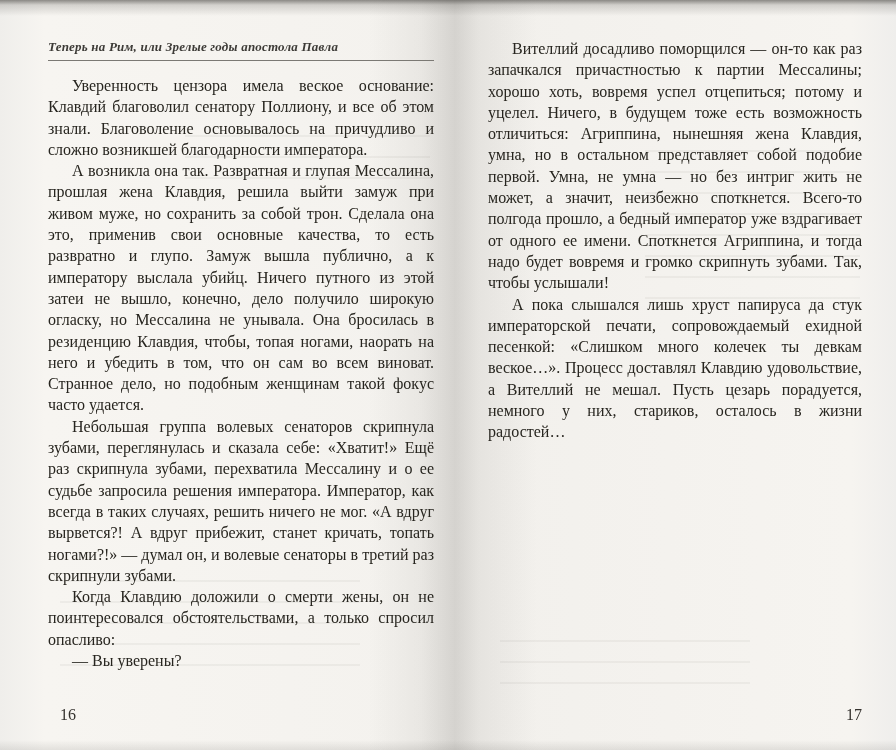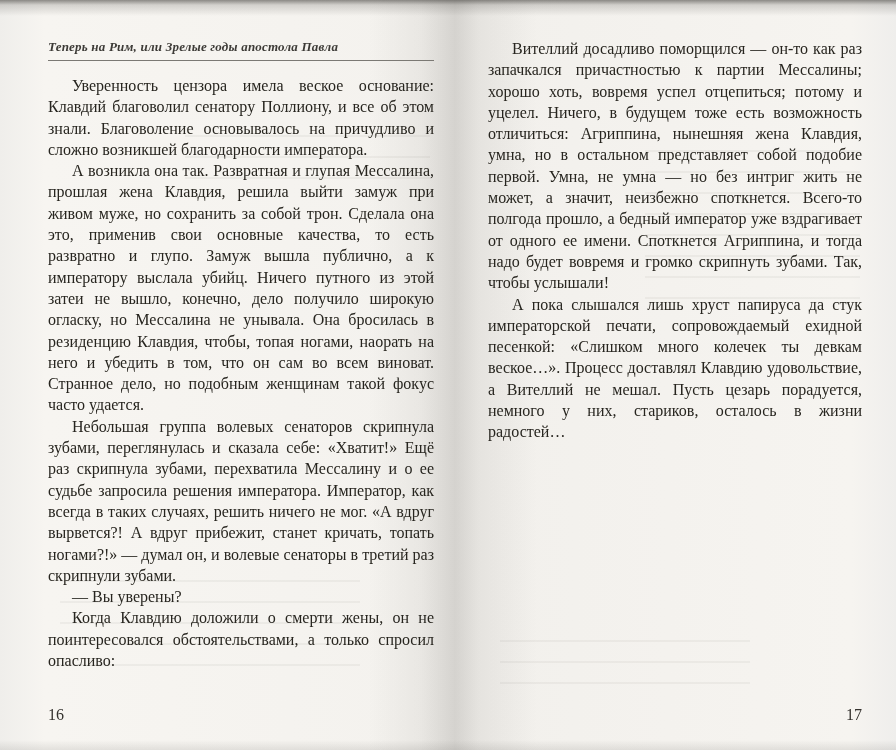--- a/index.html
+++ b/index.html
@@ -68,20 +68,21 @@
   .body-text p {
     margin: 0;
     text-indent: 24px;
   }
 
   .pageno {
     position: absolute;
     bottom: 10px;
     font-size: 16px;
     color: #34322e;
+    margin-left: 12px;
   }
   .page.left  .pageno { left: 0; }
   .page.right .pageno { right: 0; text-align: right; }
 
   
   .ghost {
     position: absolute;
     pointer-events: none;
     opacity: 0.5;
     filter: blur(0.6px);
@@ -106,22 +107,22 @@
 
   <section class="page left">
     <header class="runhead">
       <span class="runhead-text">Теперь на Рим, или Зрелые годы апостола Павла</span>
       <div class="runrule"></div>
     </header>
     <div class="body-text">
       <p>Уверенность цензора имела веское основание: Клавдий благоволил сенатору Поллиону, и все об этом знали. Благоволение основывалось на причудливо и сложно возникшей благодарности императора.</p>
       <p>А возникла она так. Развратная и глупая Мессалина, прошлая жена Клавдия, решила выйти замуж при живом муже, но сохранить за собой трон. Сделала она это, применив свои основные качества, то есть развратно и глупо. Замуж вышла публично, а к императору выслала убийц. Ничего путного из этой затеи не вышло, конечно, дело получило широкую огласку, но Мессалина не унывала. Она бросилась в резиденцию Клавдия, чтобы, топая ногами, наорать на него и убедить в том, что он сам во всем виноват. Странное дело, но подобным женщинам такой фокус часто удается.</p>
       <p>Небольшая группа волевых сенаторов скрипнула зубами, переглянулась и сказала себе: «Хватит!» Ещё раз скрипнула зубами, перехватила Мессалину и о ее судьбе запросила решения императора. Император, как всегда в таких случаях, решить ничего не мог. «А вдруг вырвется?! А вдруг прибежит, станет кричать, топать ногами?!» — думал он, и волевые сенаторы в третий раз скрипнули зубами.</p>
+      <p>Когда Клавдию доложили о смерти жены, он не поинтересовался обстоятельствами, а только спросил опасливо:</p>
       <p>— Вы уверены?</p>
-      <p>Когда Клавдию доложили о смерти жены, он не поинтересовался обстоятельствами, а только спросил опасливо:</p>
     </div>
     <div class="pageno">16</div>
   </section>
 
   <section class="page right">
     <div class="body-text">
       <p>Вителлий досадливо поморщился — он-то как раз запачкался причастностью к партии Мессалины; хорошо хоть, вовремя успел отцепиться; потому и уцелел. Ничего, в будущем тоже есть возможность отличиться: Агриппина, нынешняя жена Клавдия, умна, но в остальном представляет собой подобие первой. Умна, не умна — но без интриг жить не может, а значит, неизбежно споткнется. Всего-то полгода прошло, а бедный император уже вздрагивает от одного ее имени. Споткнется Агриппина, и тогда надо будет вовремя и громко скрипнуть зубами. Так, чтобы услышали!</p>
       <p>А пока слышался лишь хруст папируса да стук императорской печати, сопровождаемый ехидной песенкой: «Слишком много колечек ты девкам веское…». Процесс доставлял Клавдию удовольствие, а Вителлий не мешал. Пусть цезарь порадуется, немного у них, стариков, осталось в жизни радостей…</p>
     </div>
     <div class="pageno">17</div>

